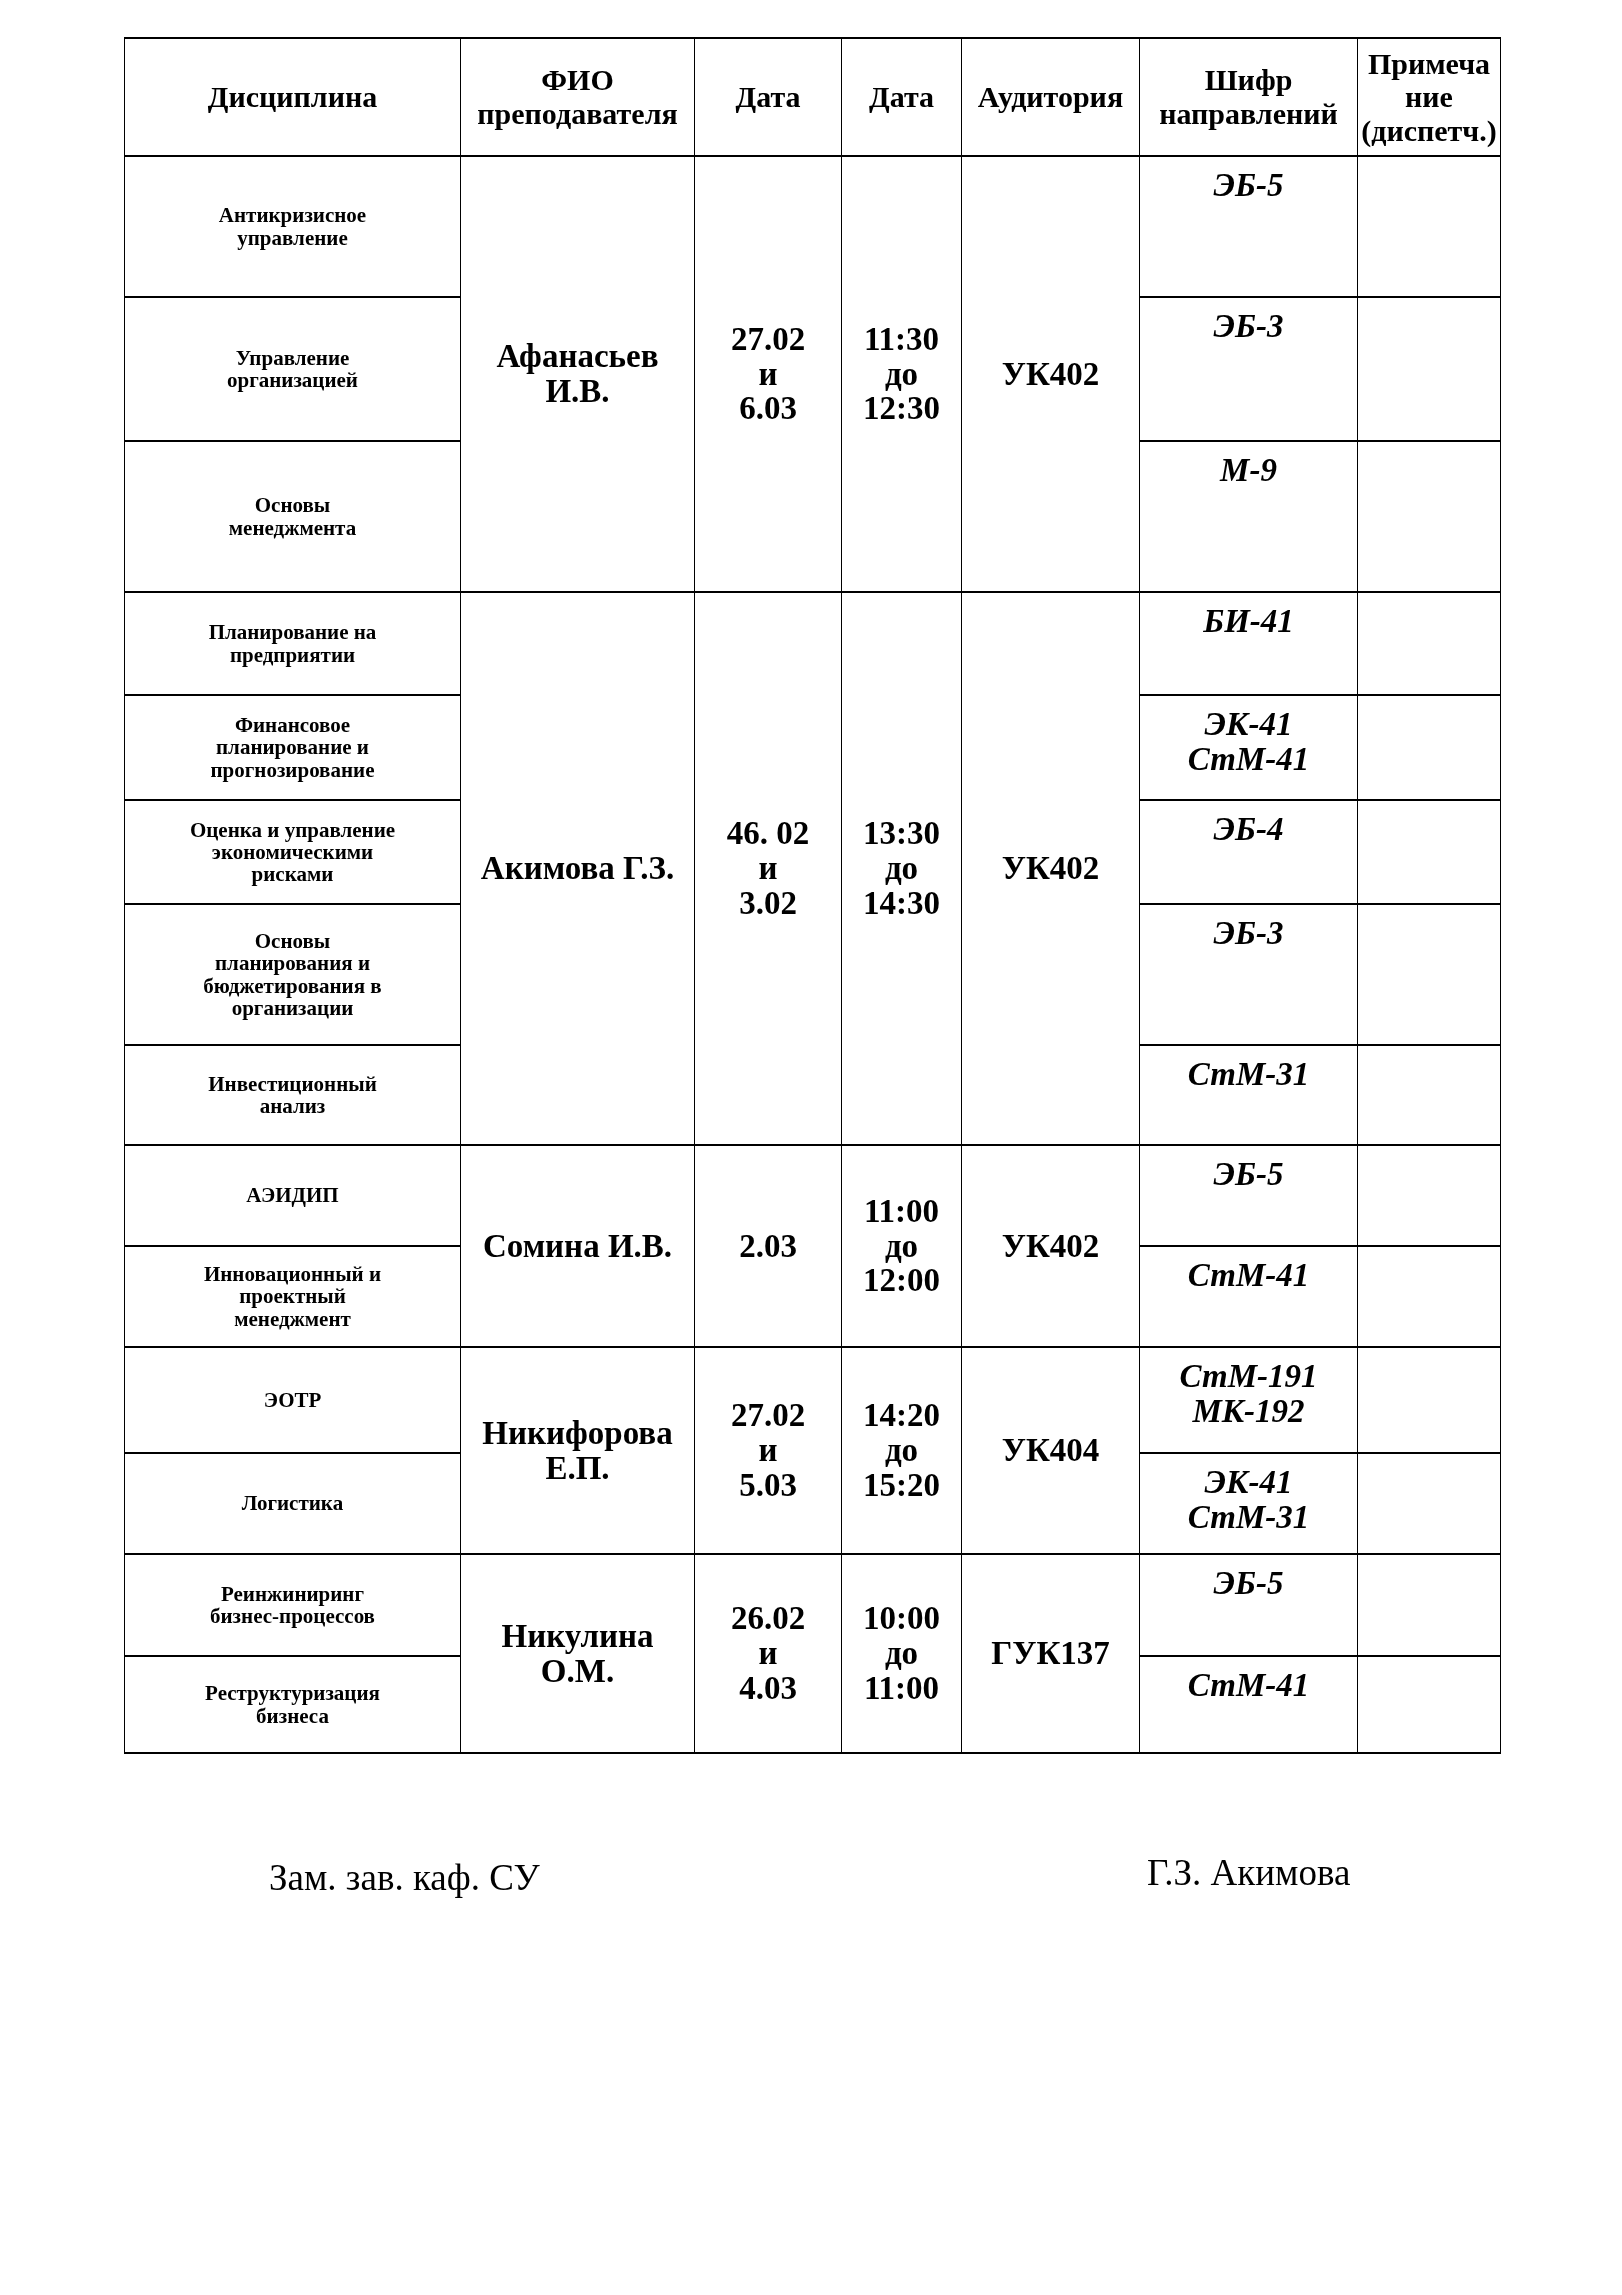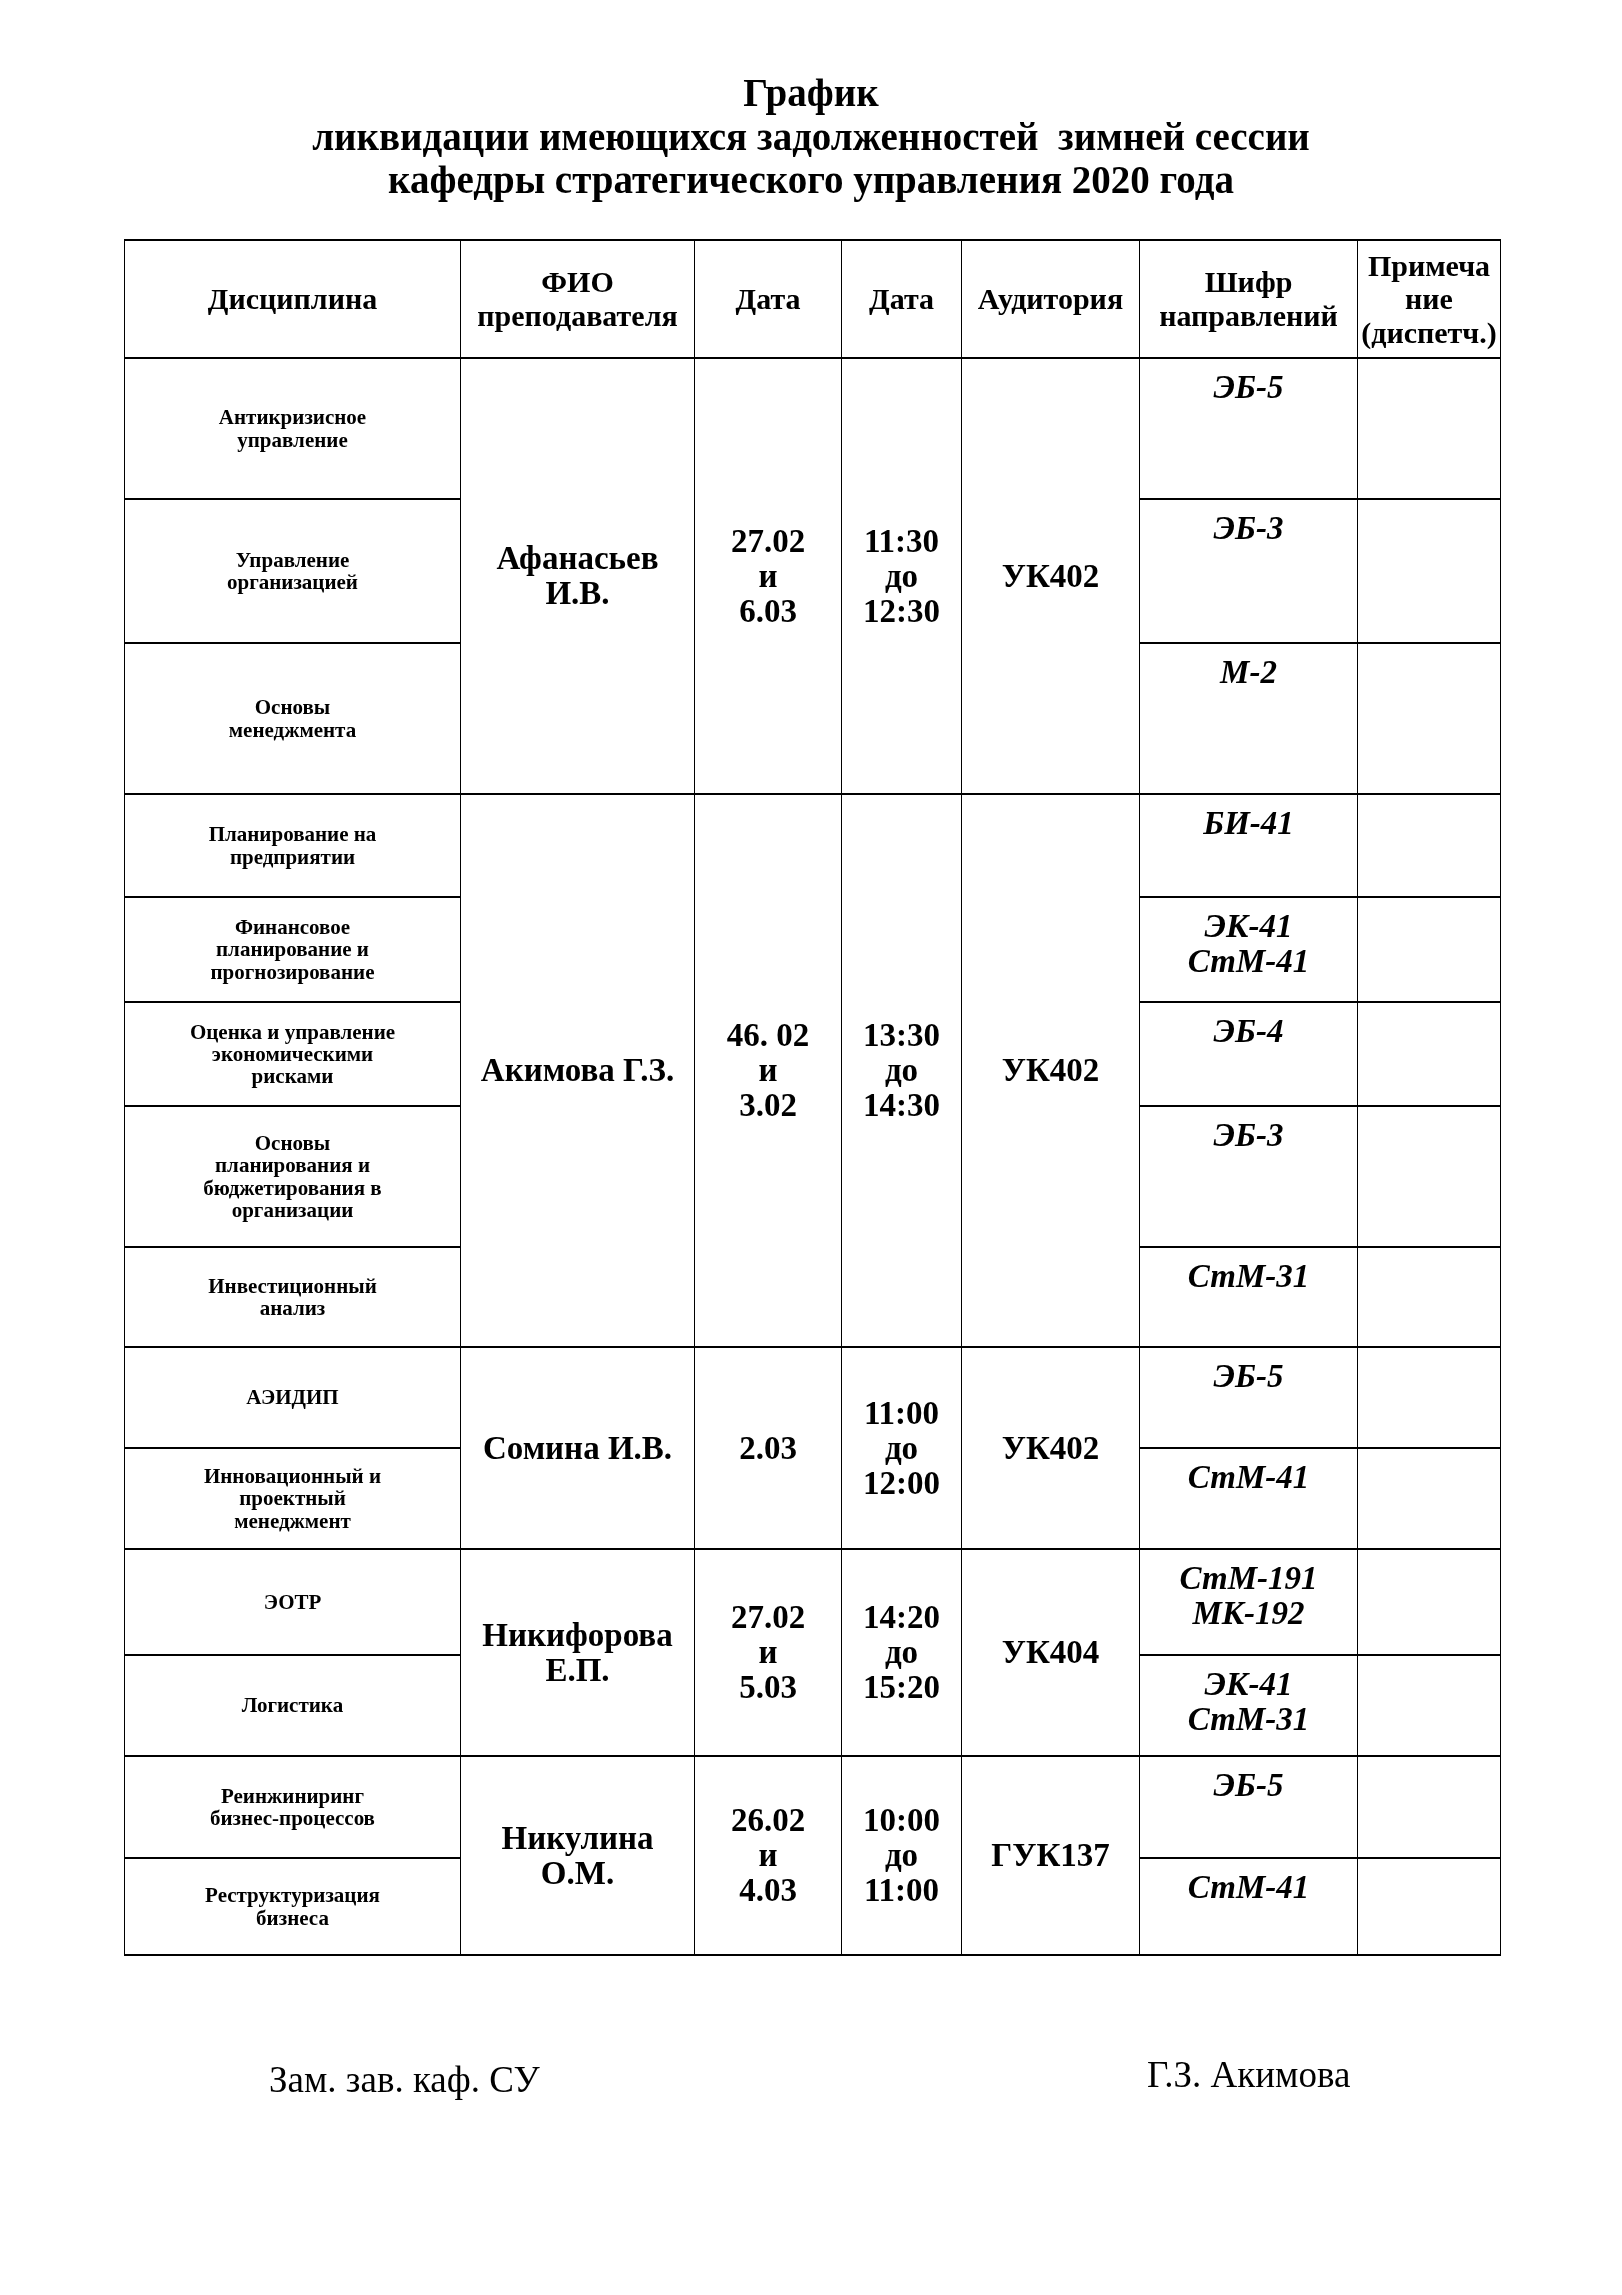--- a/index.html
+++ b/index.html
@@ -32,25 +32,20 @@
 
   .footer { position:relative; margin:93px 0 0 124px; width:1374px; height:59px; font-size:37px; }
   .footer-left  { position:absolute; left:145px; top:0;margin-top:9px; }
   .footer-right { position:absolute; left:1023px; top:4px; }
 </style>
 </head>
 <body>
 
 <div class="page">
 
-  <div class="title">
-    <div class="title-line">График</div>
-    <div class="title-line">ликвидации имеющихся задолженностей  зимней сессии</div>
-    <div class="title-line">кафедры стратегического управления 2020 года</div>
-  </div>
 
   <table class="schedule">
     <colgroup>
       <col style="width:336px">
         <col style="width:234px">
         <col style="width:147px">
       <col style="width:120px">
         <col style="width:178px">
         <col style="width:218px">
       <col style="width:143px">
@@ -89,21 +84,21 @@
       </tr>
       <tr style="height:144px">
         <td class="disc">Управление
 организацией</td>
         <td class="code">ЭБ-3</td>
         <td class="note"></td>
       </tr>
       <tr style="height:151px">
         <td class="disc">Основы
 менеджмента</td>
-        <td class="code">М-2</td>
+        <td class="code">М-9</td>
         <td class="note"></td>
       </tr>
 
       <tr style="height:103px">
         <td class="disc">Планирование на
 предприятии</td>
         <td class="mid" rowspan="5">Акимова Г.З.</td>
         <td class="mid" rowspan="5">46. 02
 и
 3.02</td>

